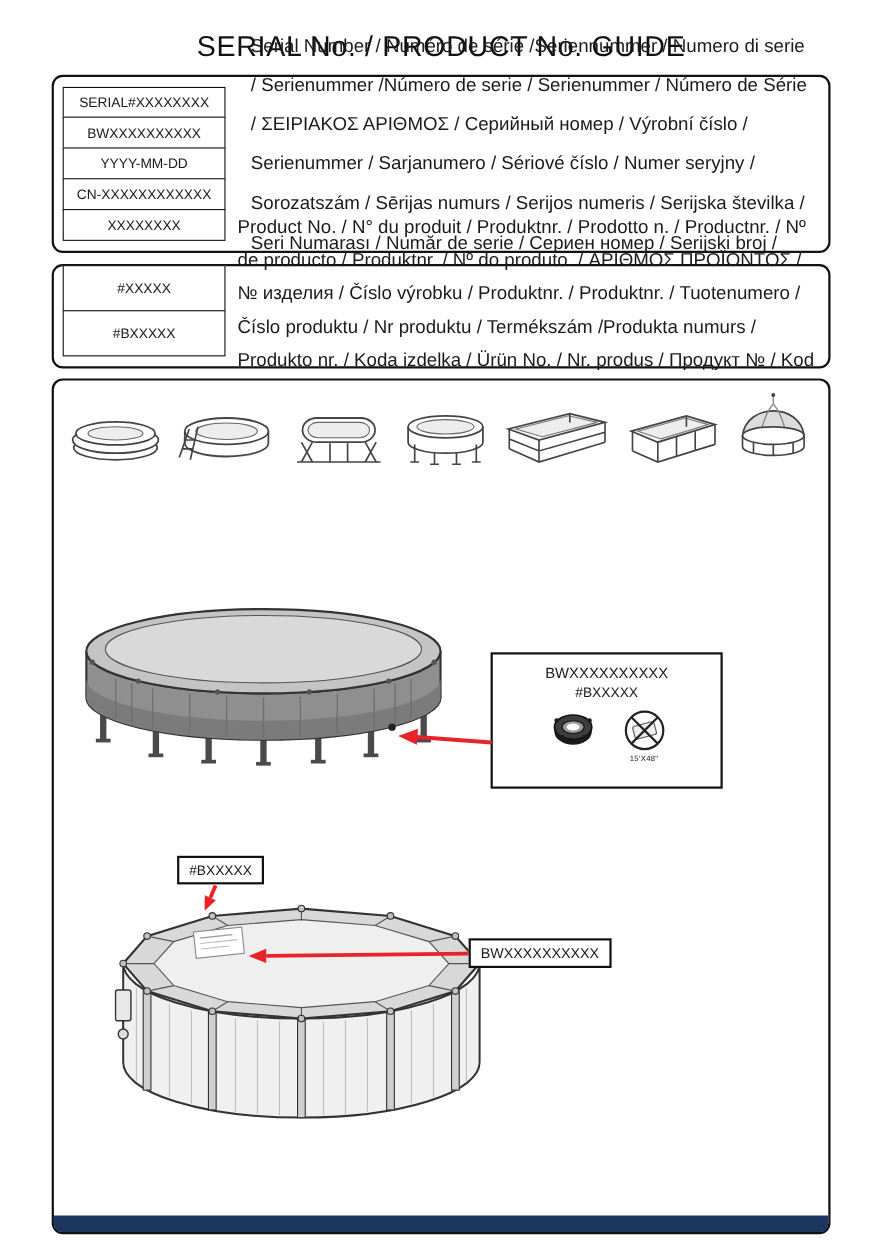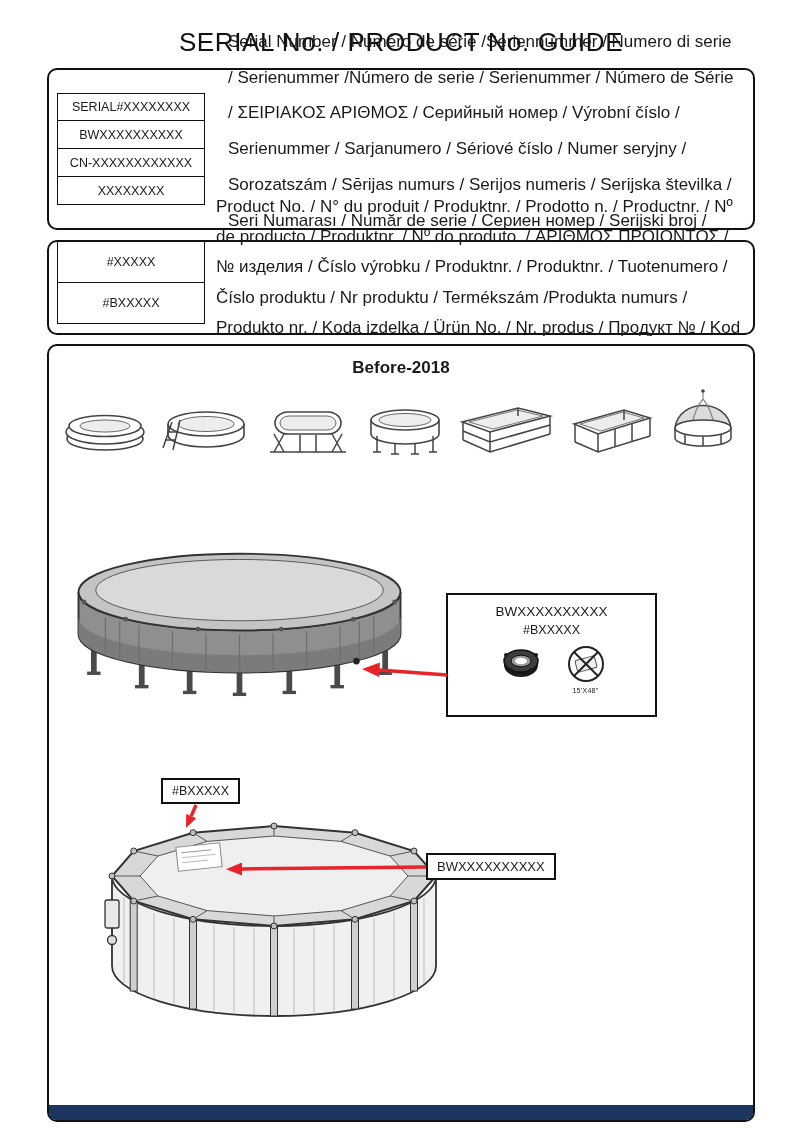--- a/index.html
+++ b/index.html
@@ -68,36 +68,36 @@
 </style>
 </head>
 <body>
 
 <div class="title">SERIAL  No. / PRODUCT No. GUIDE</div>
 
 <div class="box" id="serial-box">
   <div class="code-col">
     <div class="code-cell">SERIAL#XXXXXXXX</div>
     <div class="code-cell">BWXXXXXXXXXX</div>
+    <div class="code-cell">YYYY-MM-DD</div>
     <div class="code-cell">CN-XXXXXXXXXXXX</div>
     <div class="code-cell">XXXXXXXX</div>
   </div>
   <div class="desc">Serial Number / Numéro de série /Seriennummer / Numero di serie / Serienummer /Número de serie / Serienummer / Número de Série / ΣΕΙΡΙΑΚΟΣ ΑΡΙΘΜΟΣ / Серийный номер / Výrobní číslo / Serienummer / Sarjanumero / Sériové číslo / Numer seryjny / Sorozatszám / Sērijas numurs / Serijos numeris / Serijska številka / Seri Numarası / Număr de serie / Сериен номер / Serijski broj / Seerianumber / Serijski broj</div>
 </div>
 
 <div class="box" id="product-box">
   <div class="code-col">
     <div class="code-cell">#XXXXX</div>
     <div class="code-cell">#BXXXXX</div>
   </div>
   <div class="desc">Product No. / N° du produit / Produktnr. / Prodotto n. / Productnr. / Nº de producto / Produktnr. / Nº do produto. / ΑΡΙΘΜΟΣ ΠΡΟΪΟΝΤΟΣ / № изделия / Číslo výrobku / Produktnr. / Produktnr. / Tuotenumero / Číslo produktu / Nr produktu / Termékszám /Produkta numurs  / Produkto nr. / Koda izdelka  / Ürün No. / Nr. produs / Продукт №  / Kod proizvoda / Toote nr  / Kod proizvoda /</div>
 </div>
 
 <div class="box" id="diagram-box">
-  <div class="diagram-heading">Before-2018</div>
 
   <div class="icons-row">
     <svg class="pool-icon" width="84" height="50" viewBox="0 0 84 50">
       <ellipse cx="42" cy="33" rx="38" ry="11" fill="#fff" stroke="#444" stroke-width="1.6"></ellipse>
       <ellipse cx="42" cy="26" rx="39" ry="12" fill="#fff" stroke="#444" stroke-width="1.6"></ellipse>
       <ellipse cx="42" cy="20" rx="36" ry="10.5" fill="#fff" stroke="#444" stroke-width="1.6"></ellipse>
       <ellipse cx="42" cy="20" rx="25" ry="6" fill="#ededed" stroke="#666" stroke-width="1"></ellipse>
     </svg>
     <svg class="pool-icon" width="92" height="54" viewBox="0 0 92 54">
       <path d="M 10,22 L 10,33 A 38,12 0 0 0 86,33 L 86,22" fill="#fff" stroke="#444" stroke-width="1.6"></path>

